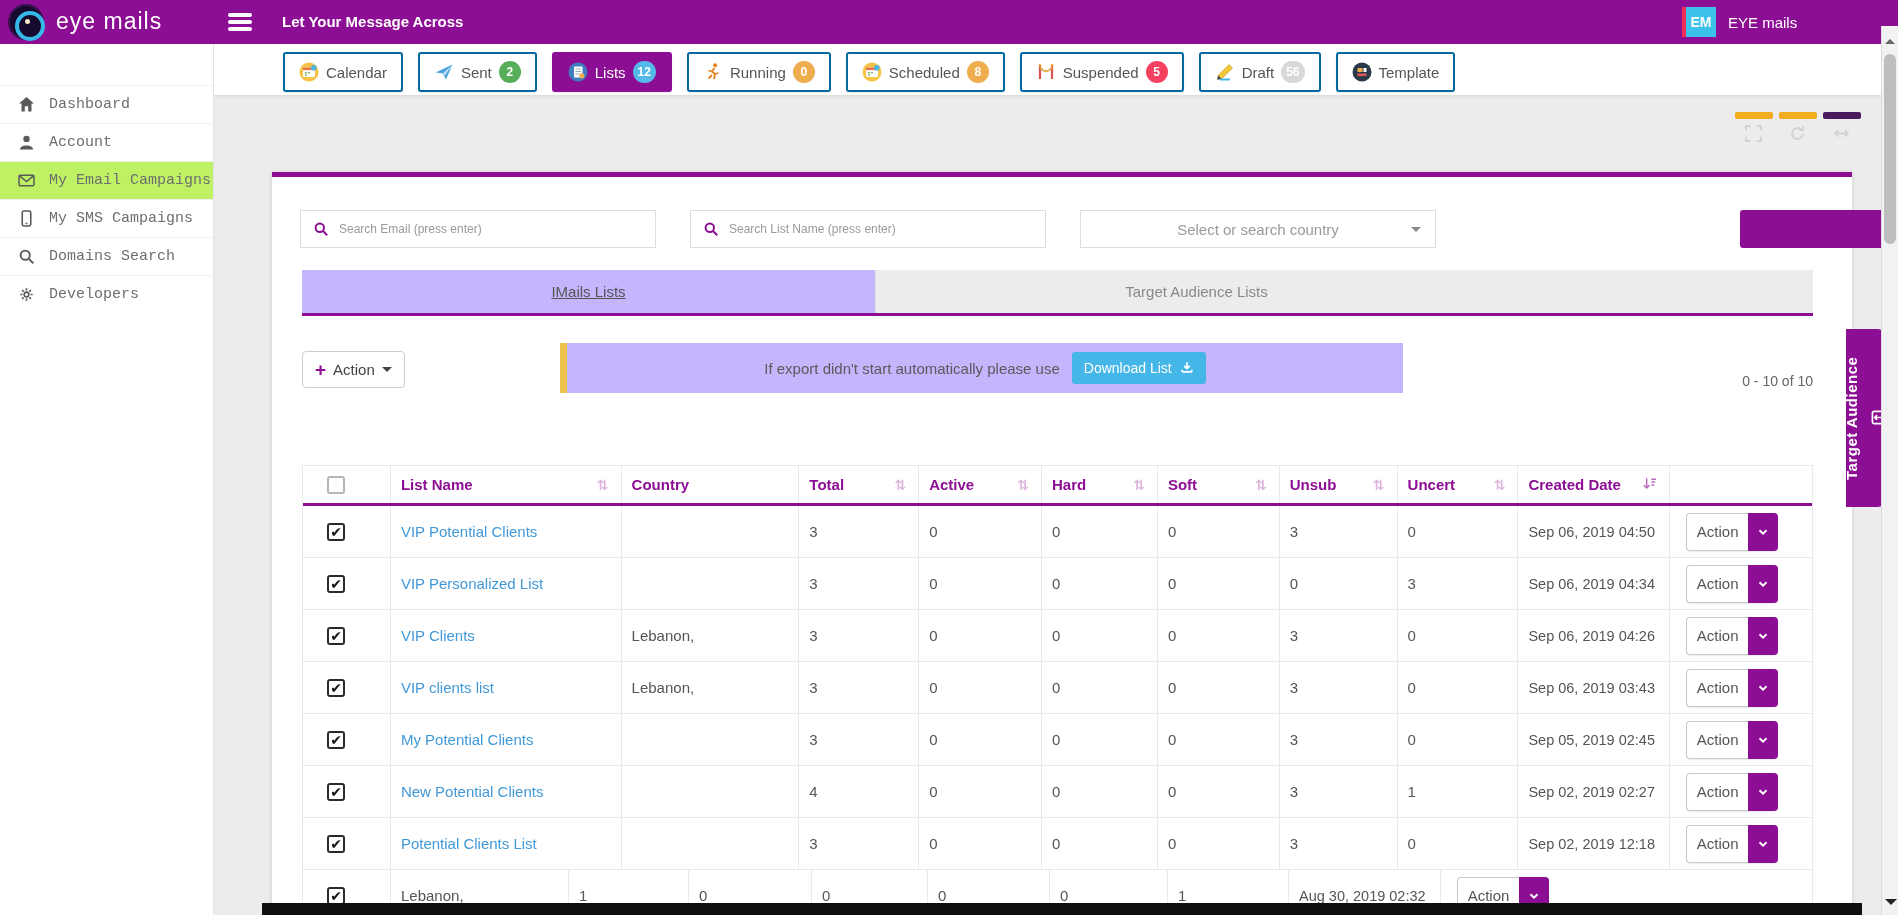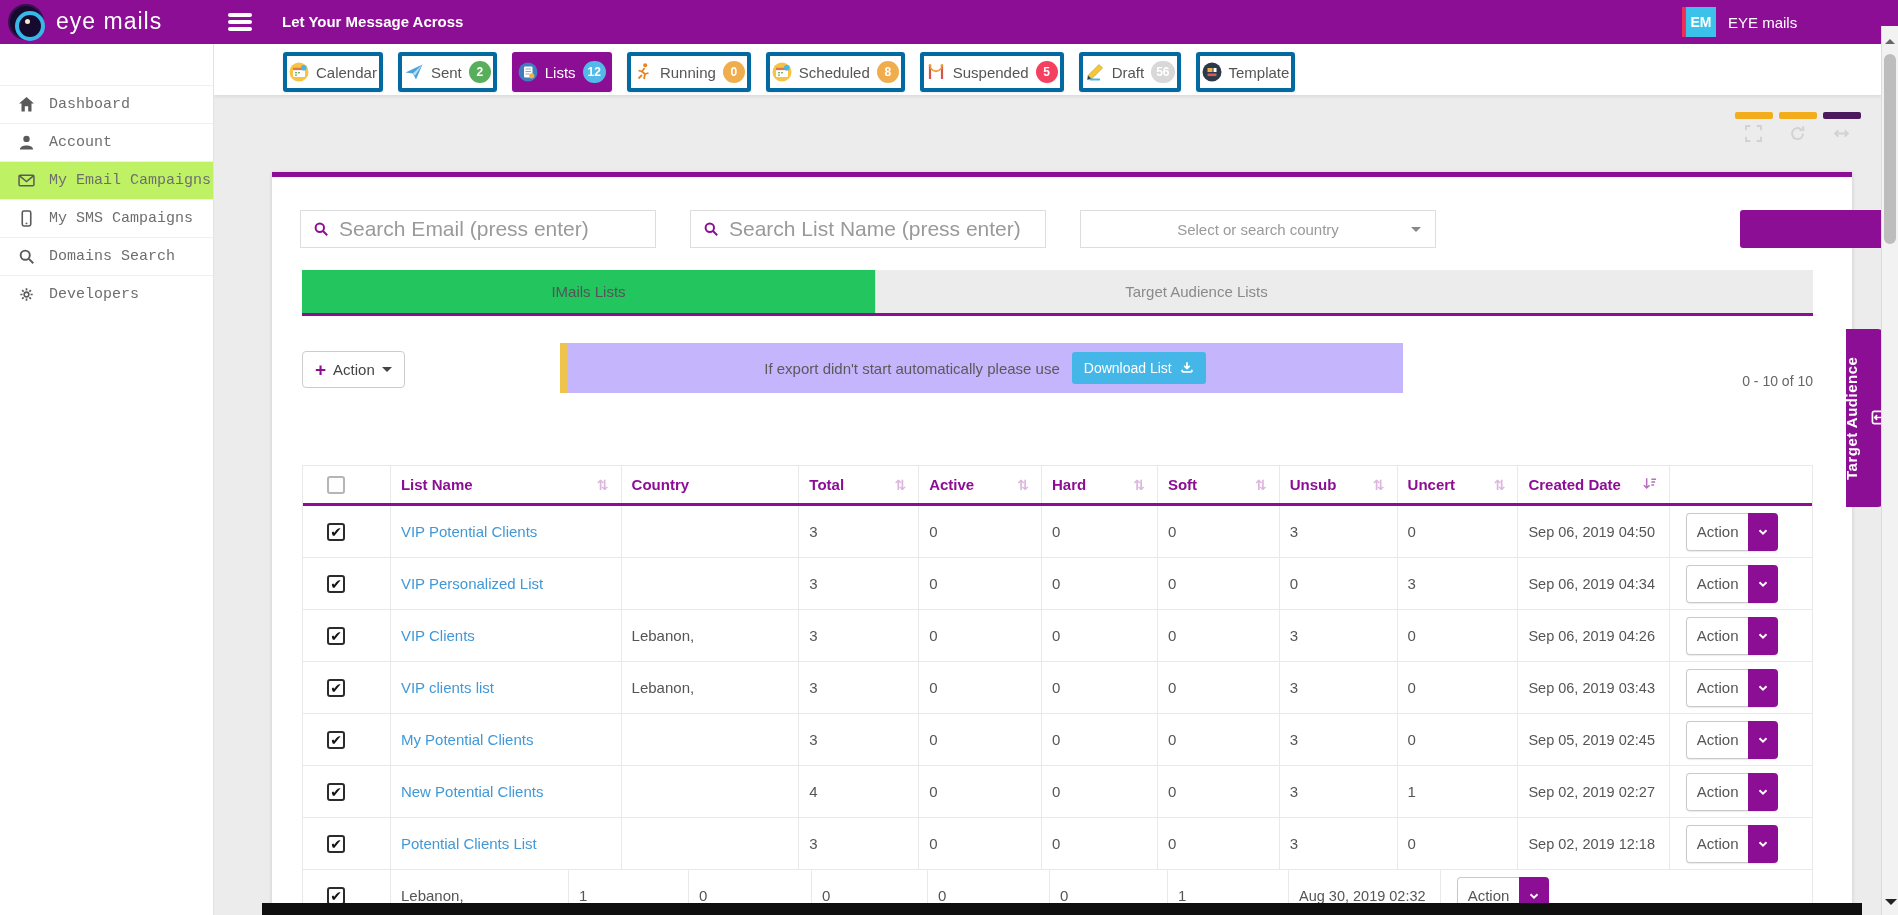--- a/index.html
+++ b/index.html
@@ -34,22 +34,22 @@
   .sitem .sic { width:17px; height:17px; margin-right:14px; display:inline-flex; }
   .sitem svg { width:17px; height:17px; }
 
   
   .hstrip { position:absolute; left:214px; top:44px; width:1667px; height:51px; background:#fff;
           box-shadow:0 2px 3px rgba(0,0,0,.07); z-index:5; }
   .contentbg { position:absolute; left:214px; top:95px; width:1667px; height:820px; background:#ECECEC; }
 
   
   .ntabs { position:absolute; left:283px; top:52px; display:flex; gap:15px; z-index:8; }
-  .ntab { display:flex; align-items:center; gap:7px; height:40px; padding:0 2px; background:#fff;
-          border:4px solid #0369a1; border-radius:3px; box-shadow:0 1px 2px rgba(0,0,0,.08);
+  .ntab { display:flex; align-items:center; gap:7px; height:40px; padding:0 14px; background:#fff;
+          border:2px solid #0369a1; border-radius:3px; box-shadow:0 1px 2px rgba(0,0,0,.08);
           font-size:15px; color:#555; cursor:pointer; white-space:nowrap;
           font-family:"Liberation Sans","DejaVu Sans",sans-serif; }
   .ntab.active { background:#8C0E94; color:#fff; border-color:#8C0E94; }
   .ntab svg { width:20px; height:20px; }
   .badge { min-width:22px; height:22px; padding:0 5px; border-radius:11px; color:#fff; font-size:12px;
           font-weight:700; display:inline-flex; align-items:center; justify-content:center; }
   .b-green { background:#57AE5B; } .b-blue { background:#53B9E9; } .b-amber { background:#F0AD4E; }
   .b-red { background:#F5415F; } .b-gray { background:#D8D8D8; }
 
   
@@ -60,38 +60,38 @@
   .ptools .icons { display:flex; gap:27px; margin-top:6px; margin-left:10px; }
   .ptools .icons svg { width:17px; height:17px; }
 
   
   .panel { position:absolute; left:272px; top:172px; width:1580px; height:743px; background:#fff;
           border-top:5px solid #8C0E94; box-shadow:0 1px 4px rgba(0,0,0,.15); z-index:4; }
 
   
   .finput { position:absolute; height:38px; background:#fff; border:1px solid #ddd; display:flex; align-items:center; }
   .finput svg { width:16px; height:16px; margin:0 10px 0 12px; flex:0 0 auto; }
-  .finput input { border:0; outline:0; flex:1; font-size:21px; color:#555; height:34px;
+  .finput input { border:0; outline:0; flex:1; font-size:12px; color:#555; height:34px;
           font-family:"Liberation Sans","DejaVu Sans",sans-serif; }
   .finput input::placeholder { color:#9a9a9a; }
   .fselect { position:absolute; height:38px; background:#fff; border:1px solid #ddd; display:flex;
           align-items:center; justify-content:center; color:#9a9a9a; font-size:15px; cursor:pointer; }
   .fselect .tri { position:absolute; right:14px; top:16px; width:0; height:0;
           border:5px solid transparent; border-top-color:#888; }
   .searchbtn { position:absolute; left:1468px; top:33px; width:354px; height:38px; background:#8C0E94;
           border:0; border-radius:3px; color:#fff; font-size:15px; font-weight:700; cursor:pointer;
           display:flex; align-items:center; justify-content:center; gap:9px;
           font-family:"Liberation Sans","DejaVu Sans",sans-serif; }
   .searchbtn svg { width:15px; height:15px; }
 
   
   .ltabs { position:absolute; left:30px; top:93px; width:1511px; height:46px; display:flex;
           border-bottom:3px solid #8C0E94; background:#ECECEC; }
   .ltab { display:flex; align-items:center; justify-content:center; font-size:15px; cursor:pointer; }
-  .ltab.active { width:573px; background:#22c55e; color:#555; }
+  .ltab.active { width:573px; background:#c4b5fd; color:#555;text-decoration:underline; }
   .ltab.inactive { width:642px; background:#ECECEC; color:#8a8a8a; border-left:1px solid #e0e0e0; }
   .ltab-fill { flex:1; background:#ECECEC; }
 
   
   .actionbtn { position:absolute; left:30px; top:174px; height:37px; padding:0 12px; background:#fff;
           border:1px solid #ccc; border-radius:4px; display:flex; align-items:center; gap:7px;
           font-size:15px; color:#444; cursor:pointer; font-family:"Liberation Sans","DejaVu Sans",sans-serif; }
   .actionbtn .plus { color:#8C0E94; font-size:19px; font-weight:700; line-height:1; }
   .actionbtn .tri { width:0; height:0; border:5px solid transparent; border-top-color:#444; margin-top:5px; }
   .alert { position:absolute; left:288px; top:166px; width:843px; height:50px; background:#c4b5fd;

